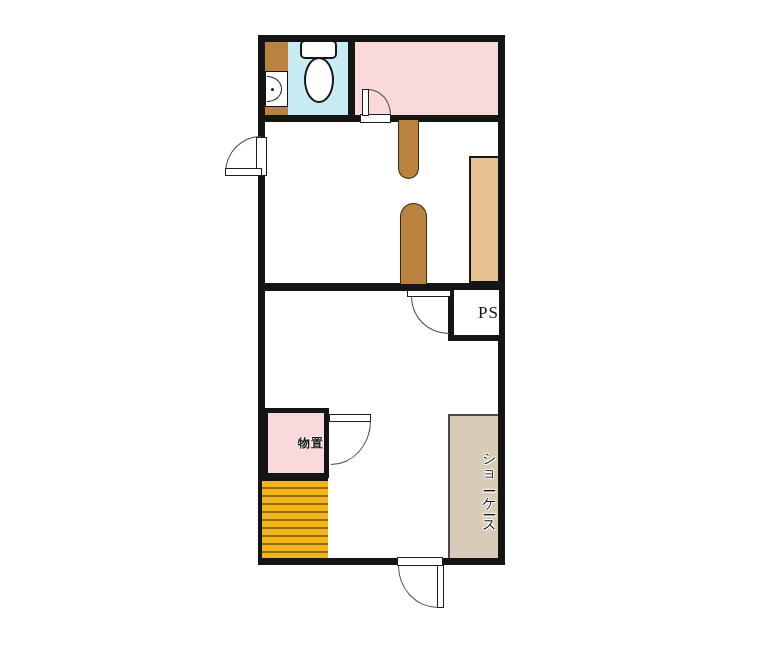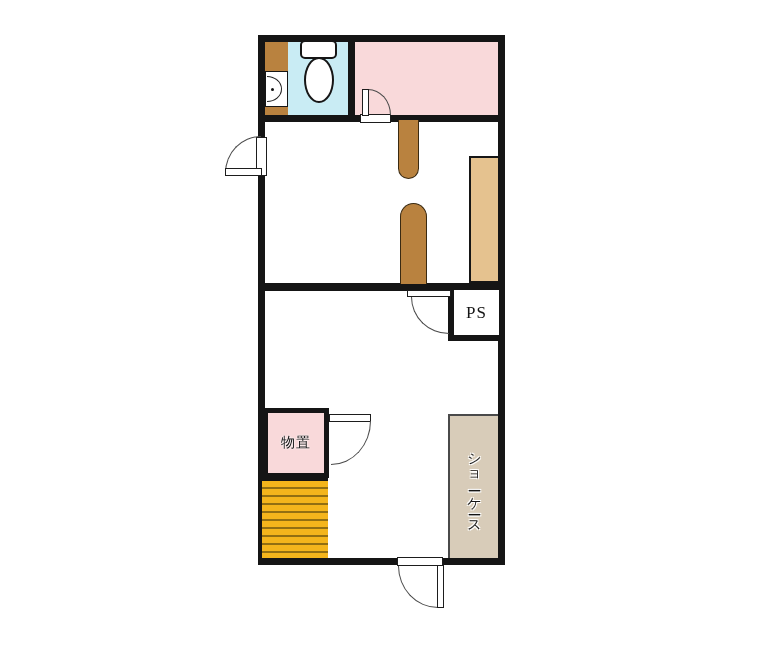--- a/index.html
+++ b/index.html
@@ -1,18 +1,18 @@
 <!DOCTYPE html>
 <html style="--background: #ffffff; --wall: #151515; --toilet-room-floor: #c9ecf4; --upper-room: #f9d9da; --storage-room: #f9d9da; --wood-trim: #b9823f; --counter: #e5c28f; --showcase: #d8ccb9; --stairs: #f4b51c; --stair-step-line: #926f12;"><head>
 <meta charset="utf-8">
 <style>
   html,body{margin:0;padding:0;background:#fff;}
   body{font-family:"Liberation Serif","DejaVu Serif",serif;}
   #canvas{position:relative;width:766px;height:648px;background:var(--background,#fff);overflow:hidden;}
-  #canvas *{position:absolute;box-sizing:border-box;}
+  #canvas *{position:absolute;box-sizing:border-box;justify-content:flex-end;}
 
   
   .wall{background:var(--wall,#151515);}
 
   
   .fill{border:none;}
 
   
   .gap{background:#fff;border:1px solid #1d1d1d;}
   .leaf{background:#fff;border:1.5px solid #1d1d1d;}
@@ -20,21 +20,21 @@
 
   
   .outlined{background:#fff;border:2px solid #161616;}
 
   .label{display:flex;align-items:center;justify-content:center;color:#141414;}
 
   #ps-box{background:#fff;border:6px solid var(--wall,#151515);}
   #ps-label{position:static;font-size:17px;letter-spacing:1px;}
 
   #storage{background:var(--storage-room,#f9d9da);border:5px solid var(--wall,#151515);}
-  #storage-label{position:static;font-size:14px;letter-spacing:1px;text-shadow:0 0 2px #fff,0 0 2px #fff;}
+  #storage-label{position:static;font-size:12px;letter-spacing:1px;text-shadow:0 0 2px #fff,0 0 2px #fff;font-weight:bold;}
 
   #showcase{background:var(--showcase,#d8ccb9);border:2px solid #4a4a4a;border-right:none;border-bottom:none;}
   #showcase-label{position:static;writing-mode:vertical-rl;text-orientation:upright;font-size:14px;letter-spacing:4px;
     text-shadow:1px 1px 0 #fff,-1px -1px 0 #fff,1px -1px 0 #fff,-1px 1px 0 #fff;}
 
   #stairs{background:repeating-linear-gradient(180deg,
       var(--stairs,#f4b51c) 0px, var(--stairs,#f4b51c) 6.5px,
       var(--stair-step-line,#926f12) 6.5px, var(--stair-step-line,#926f12) 8px);
     border-top:4px solid var(--wall,#151515);}
 

